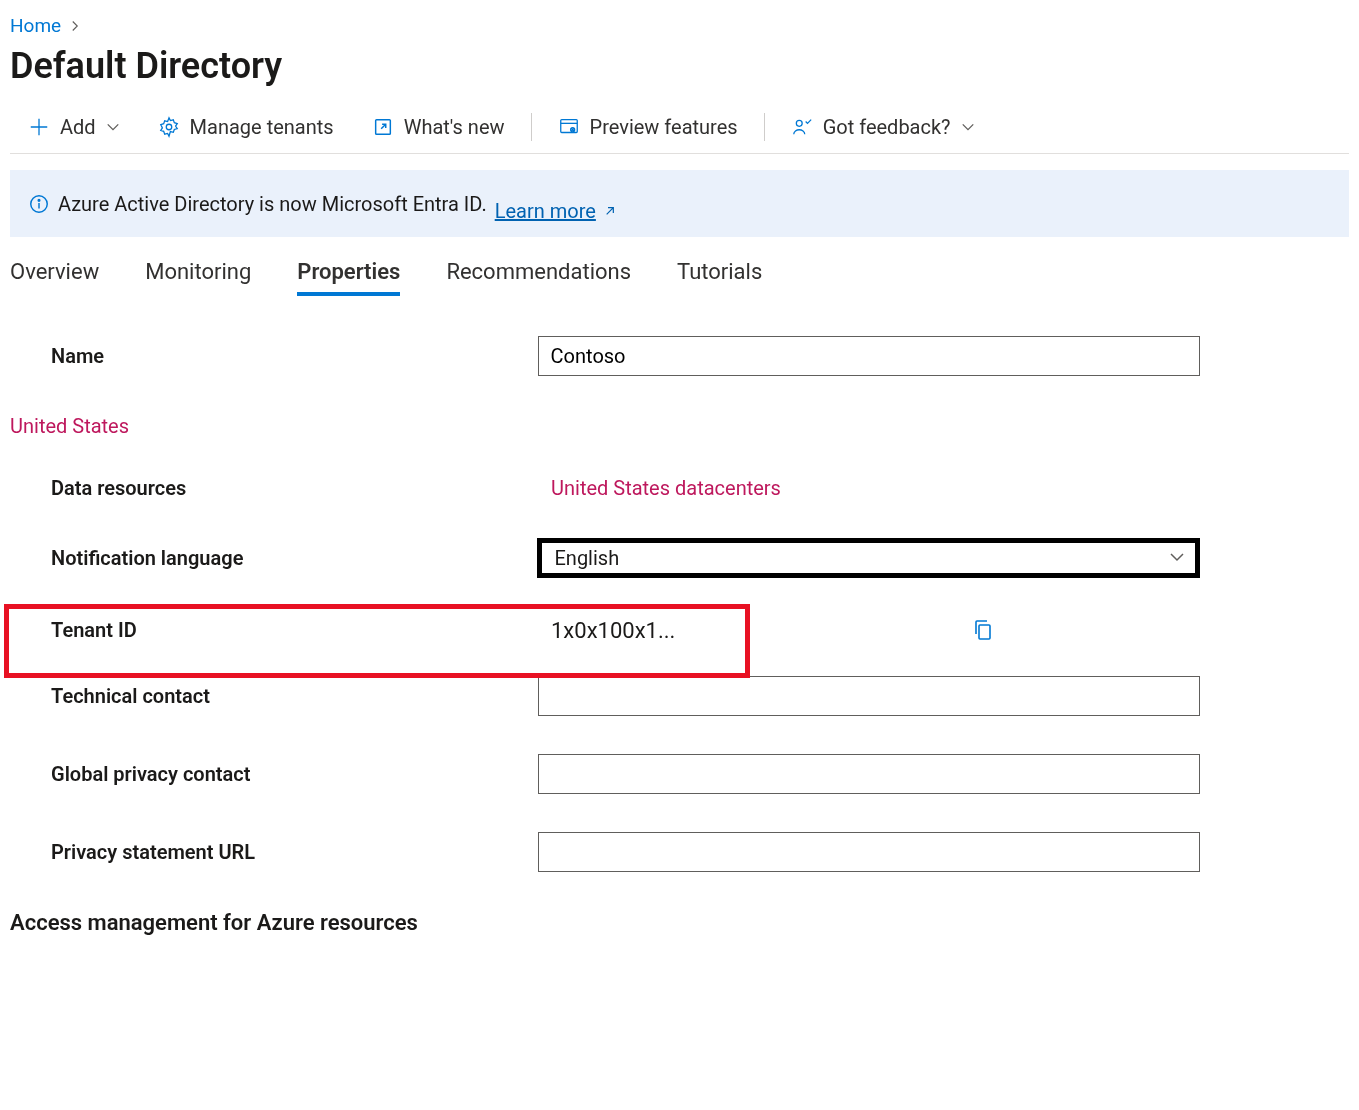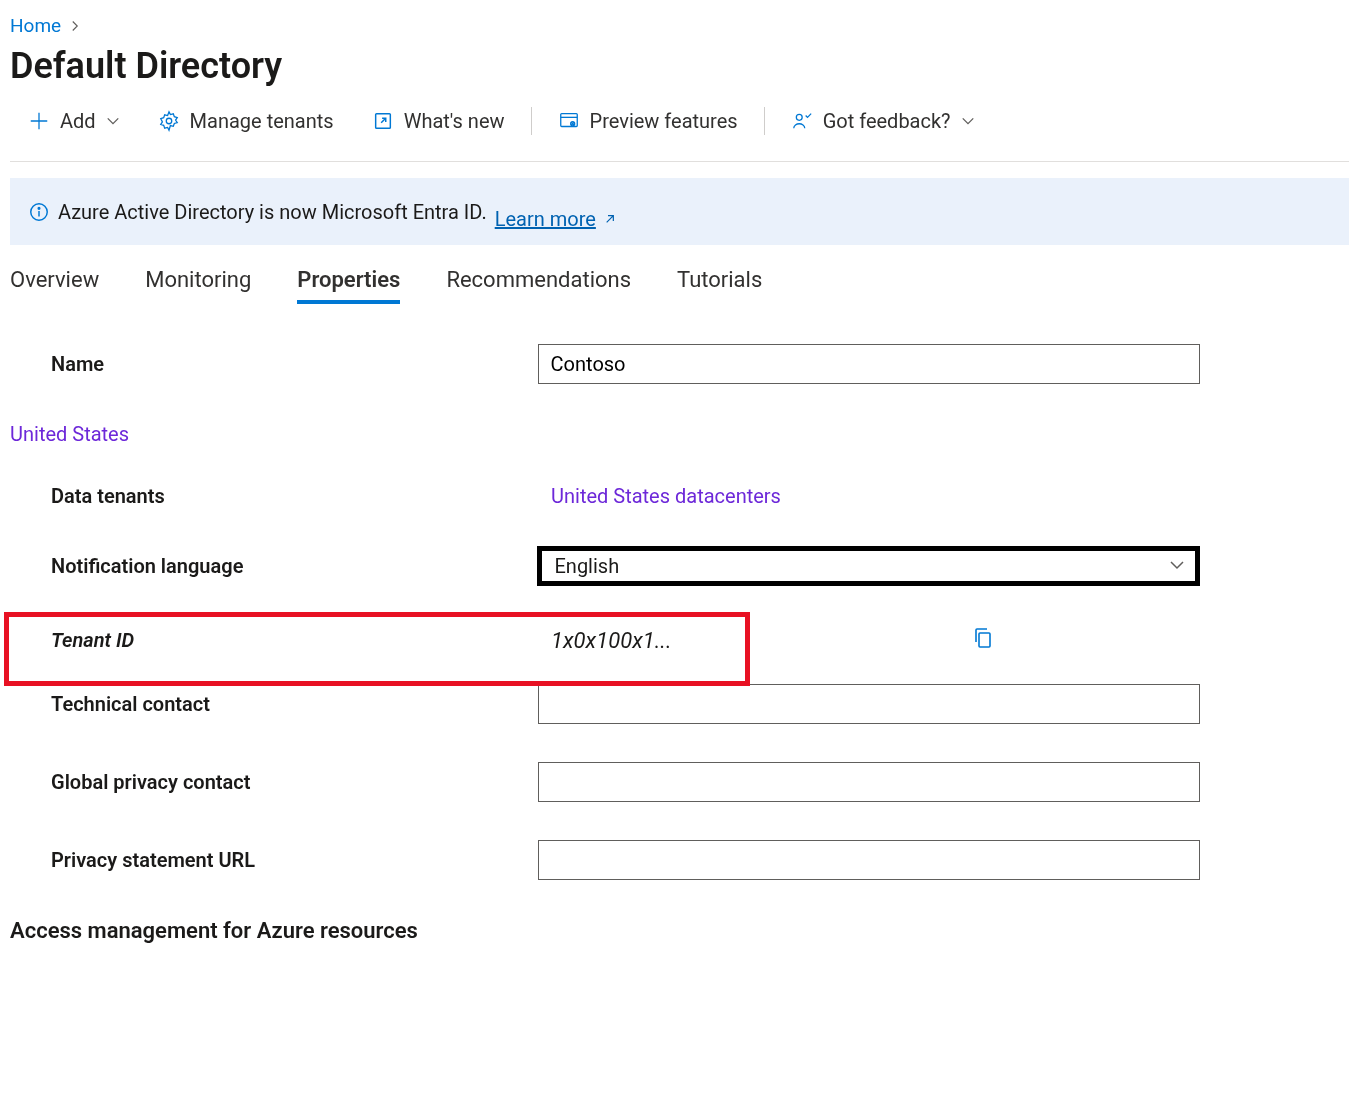--- a/index.html
+++ b/index.html
@@ -16,27 +16,27 @@
     align-items: center;
     gap: 8px;
     padding: 4px 0 8px 0;
     font-size: 19px;
   }
   .breadcrumb a { color: #0078d4; text-decoration: none; }
   .breadcrumb .chevron { color: #605e5c; }
   h1.page-title {
     font-size: 36px;
     font-weight: 600;
-    margin-bottom: 18px;
+    margin-bottom: 24px;
   }
   .toolbar {
     display: flex;
     align-items: center;
     border-bottom: 1px solid #e1dfdd;
-    padding-bottom: 24px;
+    padding-bottom: 10px;
     gap: 2px;
   }
   .toolbar-item {
     display: flex;
     align-items: center;
     gap: 10px;
     padding: 4px 18px;
     cursor: pointer;
     font-size: 20px;
     color: #323130;
@@ -89,21 +89,21 @@
     margin-bottom: 38px;
   }
   .form-label {
     width: 500px;
     font-weight: 600;
     font-size: 20px;
     margin-left: 41px;
   }
   .form-value-static {
     font-size: 20px;
-    color: #6d28d9;
+    color: #be185d;
   }
   .text-input {
     width: 680px;
     height: 40px;
     border: 1px solid #605e5c;
     padding: 4px 12px;
     font-size: 20px;
     font-family: inherit;
   }
   .select-box {
@@ -133,22 +133,20 @@
     position: absolute;
     left: -6px;
     top: -12px;
     width: 746px;
     height: 74px;
     border: 5px solid #e81123;
     pointer-events: none;
   }
   .tenant-inner {
     display:flex;
-    align-items:center;
-    font-style:italic;
   }
   .tenant-value {
     font-size: 22px;
     width: 400px;
   }
   .copy-btn {
     margin-left: 20px;
     cursor: pointer;
     color: #0078d4;
   }
@@ -270,21 +268,21 @@
   <div class="form-row">
     <div class="form-label">Name</div>
     <input class="text-input" type="text" value="Contoso" style="">
   </div>
 
   <div class="form-row">
     <div class="form-value-static">United States</div>
   </div>
 
   <div class="form-row">
-    <div class="form-label">Data tenants</div>
+    <div class="form-label">Data resources</div>
     <div class="form-value-static">United States datacenters</div>
   </div>
 
   <div class="form-row">
     <div class="form-label">Notification language</div>
     <div class="select-box">
       <span>English</span>
       <span class="chev">
         <svg width="16" height="16" viewBox="0 0 16 16" fill="none" stroke="currentColor" stroke-width="1.5">
             <path d="M2 5l6 6 6-6"></path>

